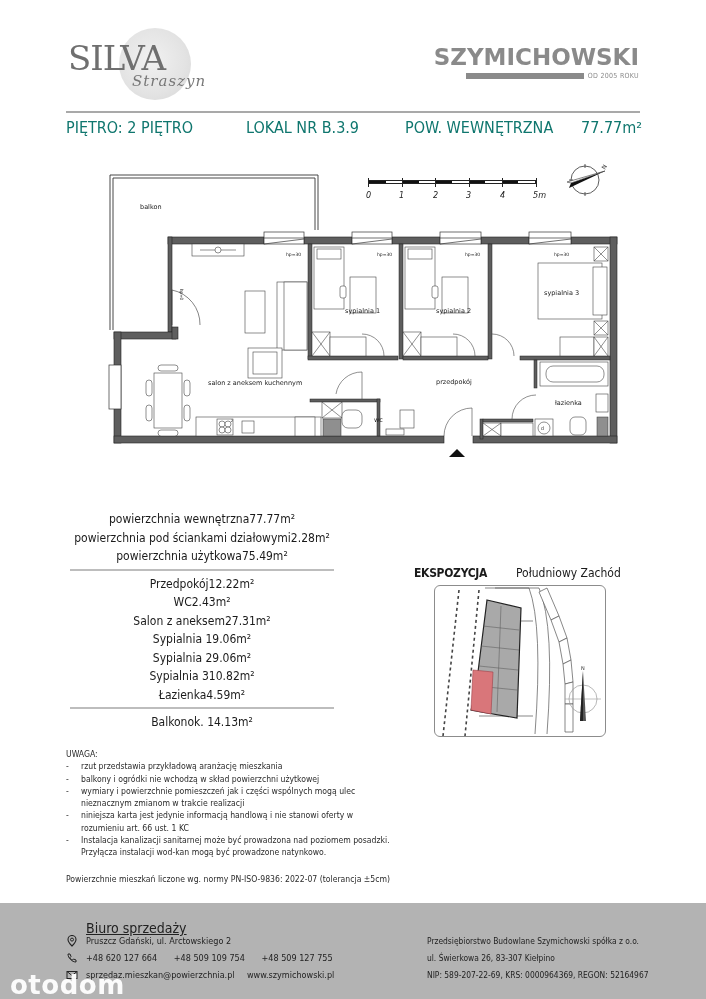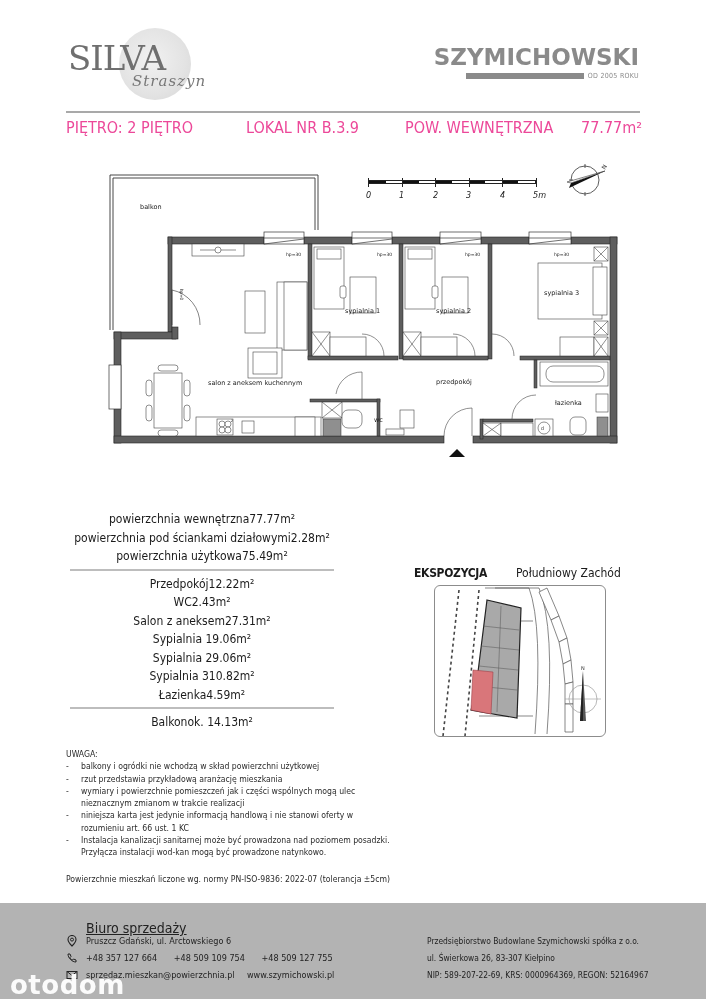--- a/index.html
+++ b/index.html
@@ -13,21 +13,21 @@
   .logo-silva .word { position: absolute; left: 4px; top: 10px; font-family: "DejaVu Serif", serif; font-size: 34px; letter-spacing: -1px; color: #6f6f6f; font-weight: normal; }
   .logo-silva .script { position: absolute; left: 68px; top: 44px; font-family: "DejaVu Serif", serif; font-style: italic; font-size: 15px; color: #777; letter-spacing: 1px; }
 
   .logo-szym { position: absolute; right: 67px; top: 44px; text-align: center; }
   .logo-szym .name { font-family: "DejaVu Sans", sans-serif; font-weight: bold; font-size: 23px; color: #8a8a8a; letter-spacing: 0px; line-height: 26px; }
   .logo-szym .bar-row { display: flex; align-items: center; gap: 4px; justify-content: flex-end; margin-top: 2px; }
   .logo-szym .bar { width: 118px; height: 6px; background: #8a8a8a; }
   .logo-szym .since { font-size: 7px; color: #8a8a8a; letter-spacing: 0.3px; }
 
   .header-rule { position: absolute; left: 66px; top: 111px; width: 574px; height: 2px; background: #a9a9a9; }
-  .info-bar { position: absolute; left: 66px; top: 118px; width: 576px; height: 22px; font-size: 16px; color: #ec4899; }
+  .info-bar { position: absolute; left: 66px; top: 118px; width: 576px; height: 22px; font-size: 16px; color: #0f766e; }
   .info-bar span { position: absolute; top: 0; white-space: nowrap; }
   .info-floor { left: 0; }
   .info-unit { left: 180px; }
   .info-area-label { left: 339px; }
   .info-area-value { right: 0; }
 
   
   .scale { position: absolute; left: 368px; top: 178px; width: 170px; height: 30px; }
   .scale .track { position: absolute; left: 0; top: 2px; width: 168px; height: 4px; border: 1px solid #222; display: flex; }
   .scale .seg { flex: 1; height: 100%; }
@@ -363,22 +363,22 @@
   <div class="rule"></div>
   <div class="row">
       <span>Balkon</span>
       <span class="val">ok. 14.13m²</span>
     </div>
 </div>
 
 <div class="notes">
   <div class="hdr">UWAGA:</div>
   <ul>
+    <li>rzut przedstawia przykładową aranżację mieszkania</li>
     <li>balkony i ogródki nie wchodzą w skład powierzchni użytkowej</li>
-    <li>rzut przedstawia przykładową aranżację mieszkania</li>
     <li>wymiary i powierzchnie pomieszczeń jak i części wspólnych mogą ulec nieznacznym zmianom w trakcie realizacji</li>
     <li>niniejsza karta jest jedynie informacją handlową i nie stanowi oferty w rozumieniu art. 66 ust. 1 KC</li>
     <li>Instalacja kanalizacji sanitarnej może być prowadzona nad poziomem posadzki. Przyłącza instalacji wod-kan mogą być prowadzone natynkowo.</li>
   </ul>
   <div class="std">Powierzchnie mieszkań liczone wg. normy PN-ISO-9836: 2022-07 (tolerancja ±5cm)</div>
 </div>
 
 <div class="expo-head">
   <span class="lbl">EKSPOZYCJA</span>
   <span class="dir">Południowy Zachód</span>
@@ -428,27 +428,27 @@
   </svg>
 </div>
 
 <div class="footer">
   <div class="office-title">Biuro sprzedaży</div>
 
   <svg class="ico" style="top:32px" viewBox="0 0 12 12">
     <path d="M6,11 C2,7 2,5 2,4.5 A4,4 0 0 1 10,4.5 C10,5 10,7 6,11Z" fill="none" stroke="#222" stroke-width="1.1"></path>
     <circle cx="6" cy="4.6" r="1.5" fill="none" stroke="#222" stroke-width="1"></circle>
   </svg>
-  <div class="line" style="top:33px">Pruszcz Gdański, ul. Arctowskiego 6</div>
+  <div class="line" style="top:33px">Pruszcz Gdański, ul. Arctowskiego 2</div>
 
   <svg class="ico" style="top:49px" viewBox="0 0 12 12">
     <path d="M2,2 L4,2 L5,4.5 L4,5.5 C4.6,7 5,7.4 6.5,8 L7.5,7 L10,8 L10,10 C6,10 2,6 2,2Z" fill="none" stroke="#222" stroke-width="1"></path>
   </svg>
   <div class="line" style="top:50px">
-    <span class="phone">+48 357 127 664</span>
+    <span class="phone">+48 620 127 664</span>
     <span class="phone">+48 509 109 754</span>
     <span class="phone">+48 509 127 755</span>
   </div>
 
   <svg class="ico" style="top:66px" viewBox="0 0 12 12">
     <rect x="1" y="2.5" width="10" height="7" fill="none" stroke="#222" stroke-width="1"></rect>
     <polyline points="1,2.5 6,6.5 11,2.5" fill="none" stroke="#222" stroke-width="1"></polyline>
   </svg>
   <div class="line" style="top:67px">sprzedaz.mieszkan@powierzchnia.pl</div>
   <div class="line" style="top:67px; left:247px">www.szymichowski.pl</div>

